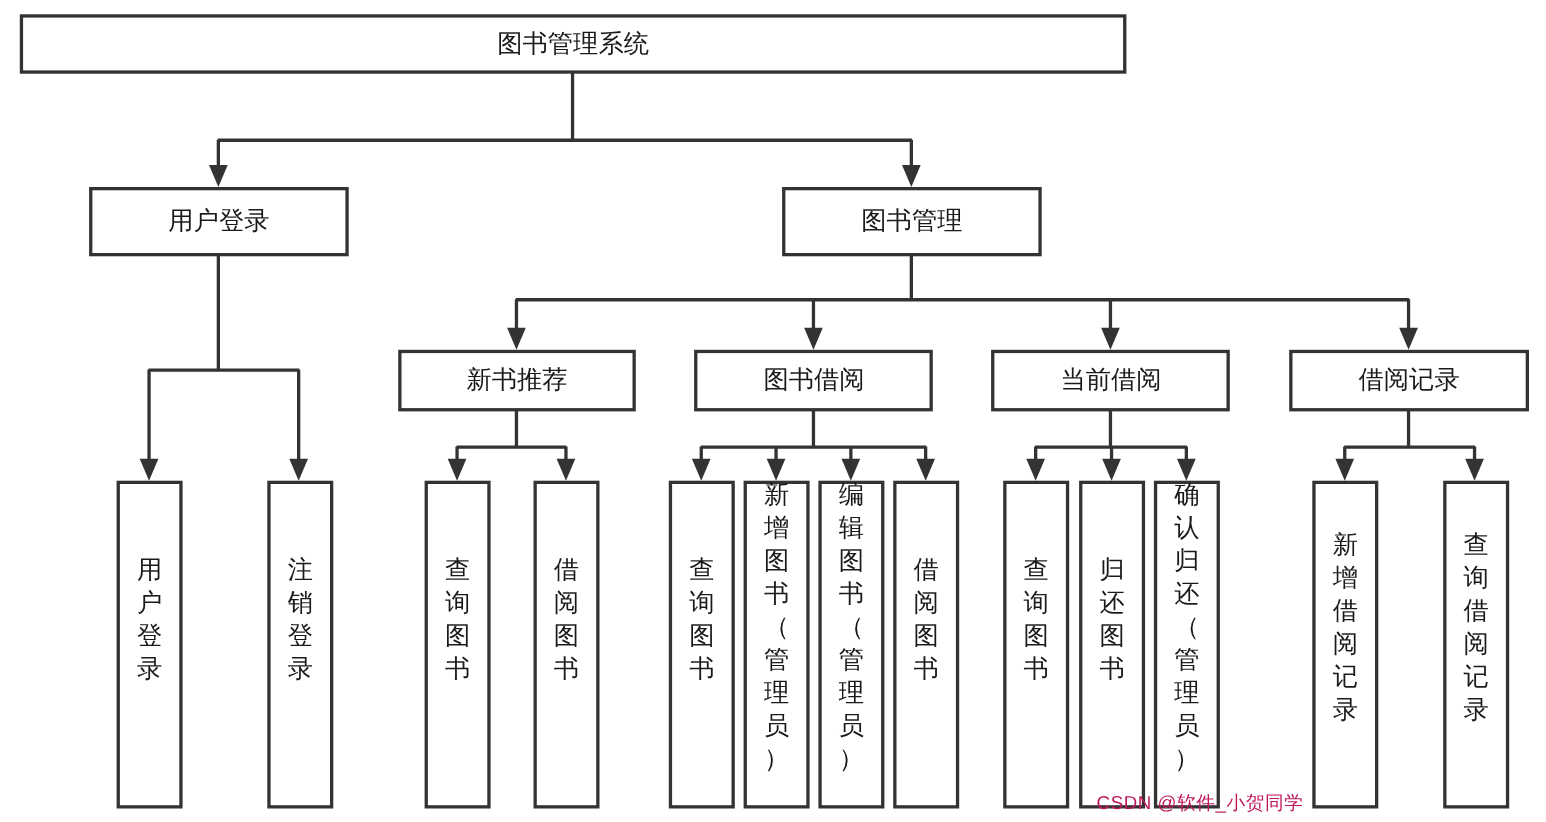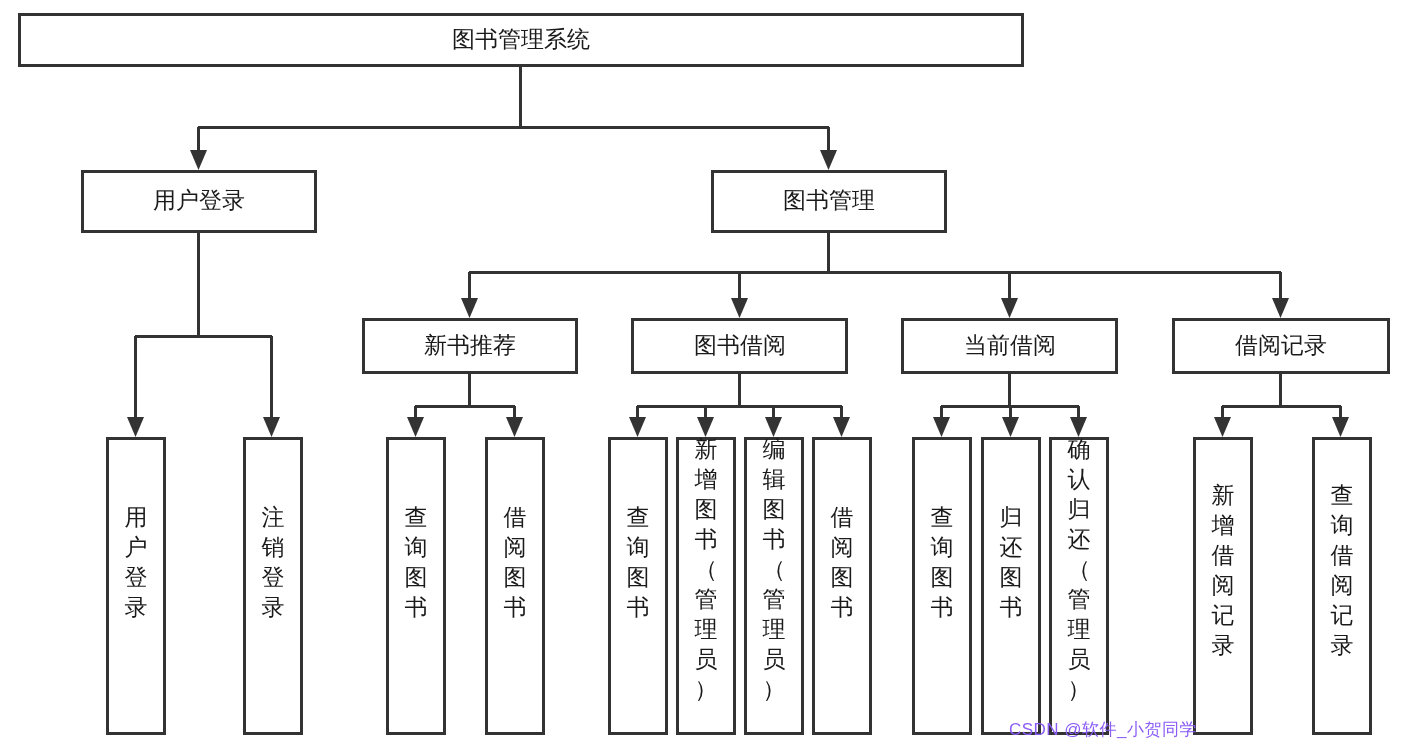--- a/index.html
+++ b/index.html
@@ -49,25 +49,25 @@
     dominant-baseline: middle;
   }
   .node-label-v {
     font-family: "Liberation Sans", "DejaVu Sans", sans-serif;
     font-size: 23px;
     fill: #1a1a1a;
     text-anchor: middle;
   }
   .watermark {
     position: absolute;
-    right: 8px;
+    right: 20px;
     bottom: 6px;
     font-family: "Liberation Sans", "DejaVu Sans", sans-serif;
     font-size: 17px;
-    color: #8b5cf6;
+    color: #be185d;
     letter-spacing: 0.5px;
     white-space: nowrap;
     pointer-events: none;
   }
 </style>
 </head>
 <body>
 
 <div id="diagram-root">
 <svg class="canvas" viewBox="0 0 1405 747" xmlns="http://www.w3.org/2000/svg">

